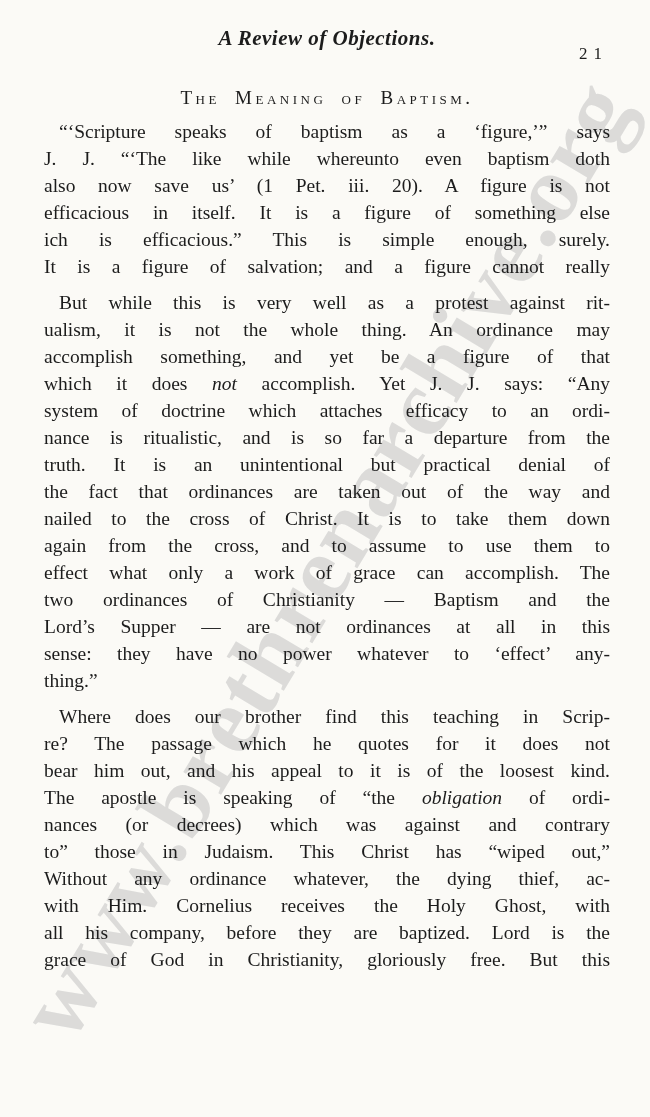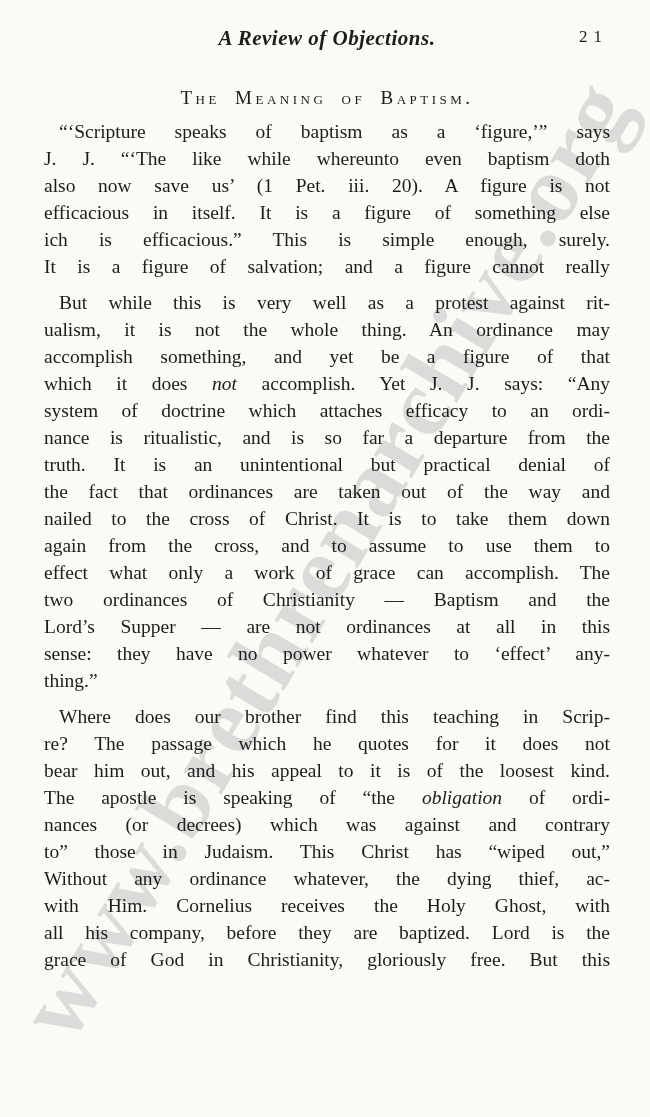--- a/index.html
+++ b/index.html
@@ -42,21 +42,21 @@
   }
   .running-title{
     text-align:center;
     font-style:italic;
     font-weight:bold;
     font-size:21px;
     letter-spacing:.5px;
   }
   .page-number{
     position:absolute;
-    right:2px;top:1px;
+    right:2px;top:18px;
     font-size:17px;
     letter-spacing:6px;
     font-style:normal;
   }
   .section-title{
     text-align:center;
     font-variant:small-caps;
     font-size:19px;
     letter-spacing:3.5px;
     word-spacing:7px;

